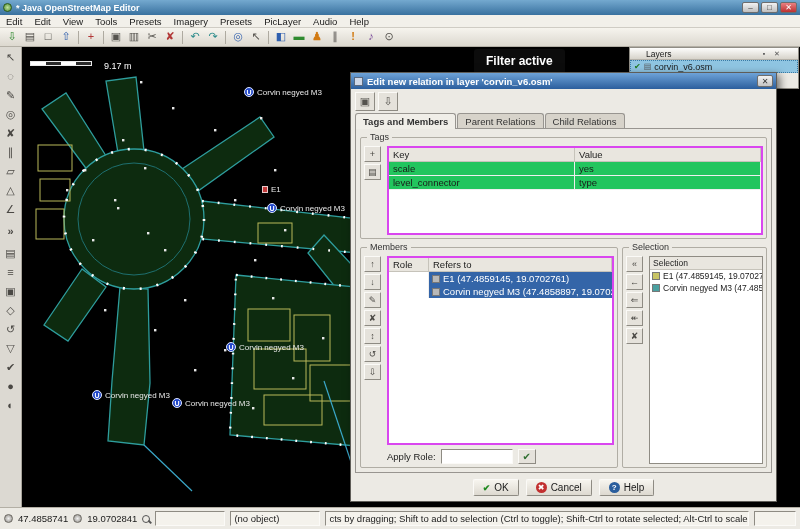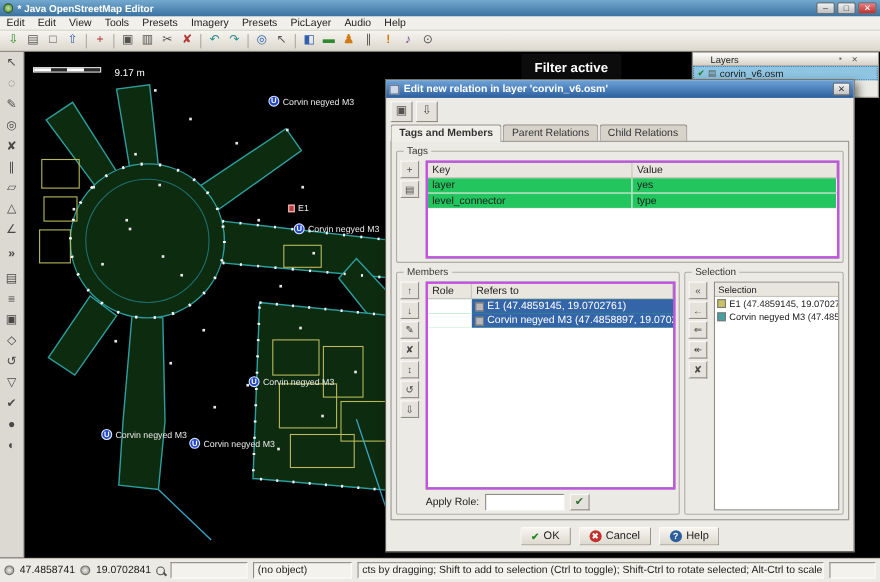--- a/index.html
+++ b/index.html
@@ -325,21 +325,21 @@
             <div class="v-strip">
               <span class="sbtn">+</span>
               <span class="sbtn">▤</span>
             </div>
             <div class="table">
               <div class="thead">
                 <div>Key</div>
                 <div>Value</div>
               </div>
               <div class="trow">
-                <div>layer</div>
+                <div>scale</div>
                 <div>yes</div>
               </div>
               <div class="trow">
                 <div>level_connector</div>
                 <div>type</div>
               </div>
               <div class="tfill"></div>
             </div>
           </div>
         </div>

